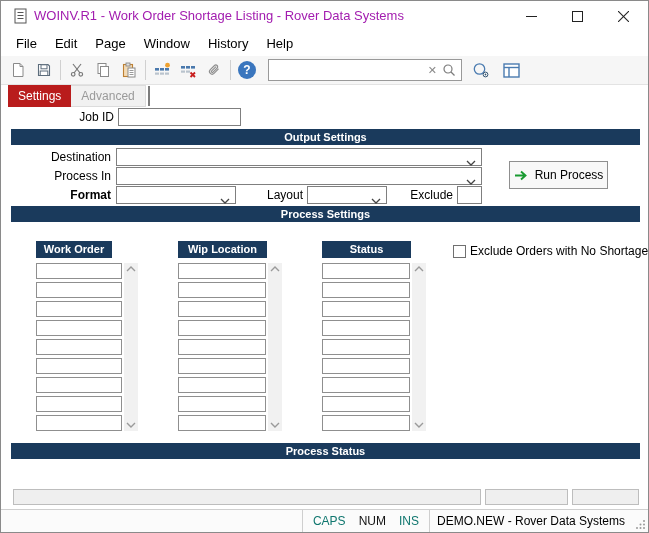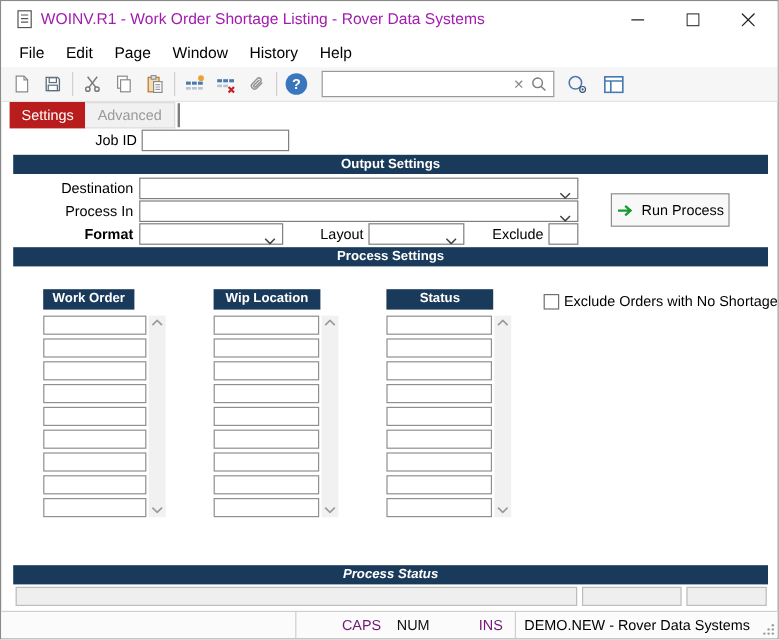--- a/index.html
+++ b/index.html
@@ -49,21 +49,21 @@
   
   .chkwrap { position:absolute; left:452px; top:243px; display:flex; align-items:center; }
   .chkbox { width:13px; height:13px; border:1px solid #707070; background:#fff; flex:none; }
   .chklabel { margin-left:4px; font-size:12px; color:#000; white-space:nowrap; }
   
   .psfield { position:absolute; top:488px; height:16px; background:#efefef; border:1px solid #bdbdbd; font-size:11px; line-height:14px; padding:0 3px; color:#333; }
   
   .statusbar { position:absolute; left:0; right:0; bottom:0; height:23px; background:#fbfbfb; border-top:1px solid #cfcfcf; display:flex; align-items:center; font-size:12px; }
   .sb-left { flex:1; height:100%; border-right:1px solid #cfcfcf; }
   .sb-ind { display:flex; align-items:center; gap:13px; padding:0 10px; height:100%; border-right:1px solid #cfcfcf; }
-  .ind-off { color:#701a75;margin-left:28px; }
+  .ind-off { color:#0f766e; }
   .ind-on { color:#111; }
   .sb-session { padding:0 7px; color:#000000; white-space:nowrap; }
   .sb-grip { width:16px; height:100%; display:flex; align-items:flex-end; justify-content:flex-end; padding:0 2px 2px 0; }
 </style>
 </head>
 <body>
 
 <div class="window">
 
   <div class="titlebar">
@@ -322,21 +322,21 @@
           <polyline points="1,1 5,5 9,1" fill="none" stroke="#9a9a9a" stroke-width="1.4"></polyline>
         </svg>
     </div>
   </div>
 
   <div class="chkwrap">
     <div class="chkbox"></div>
     <span class="chklabel">Exclude Orders with No Shortages</span>
   </div>
 
-  <div class="navybar" style="top:470px;font-style:italic;">Process Status</div>
+  <div class="navybar" style="top:442px;">Process Status</div>
   <div class="psfield" style="left:12px; width:468px;"></div>
   <div class="psfield" style="left:484px; width:83px;"></div>
   <div class="psfield" style="left:571px; width:67px;"></div>
 
   <div class="statusbar">
     <div class="sb-left"></div>
     <div class="sb-ind">
       <span class="ind-off">CAPS</span>
       <span class="ind-on">NUM</span>
       <span class="ind-off">INS</span>

